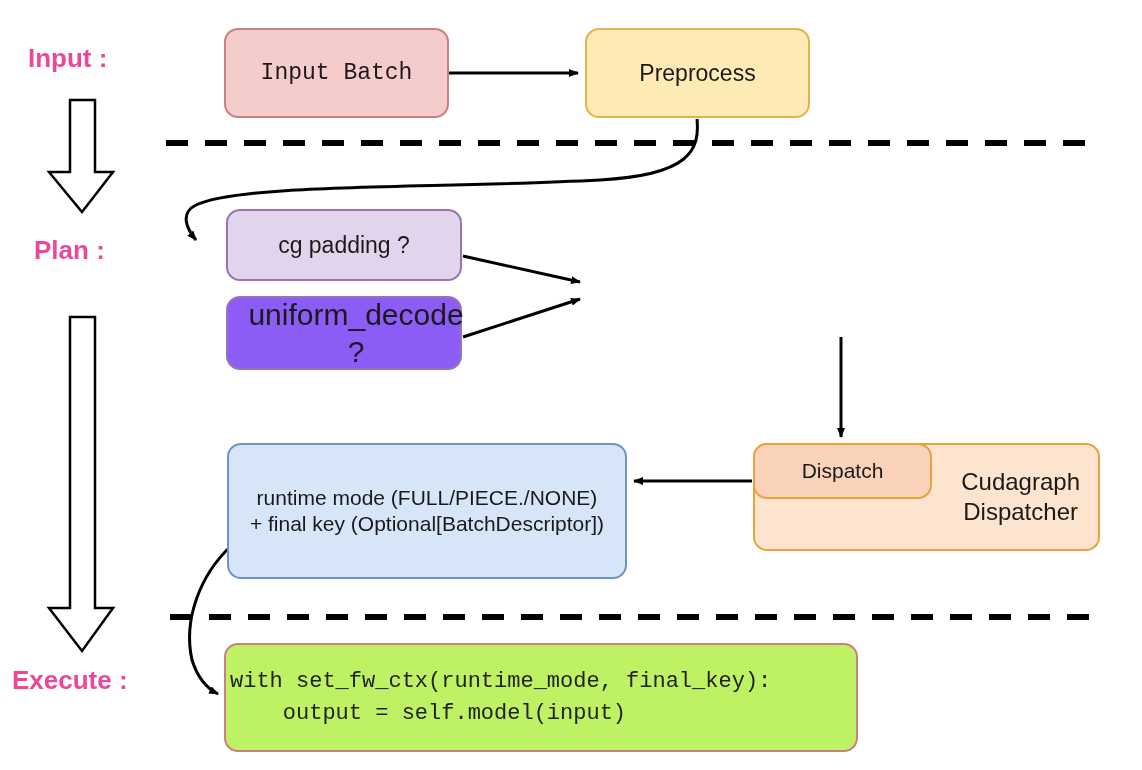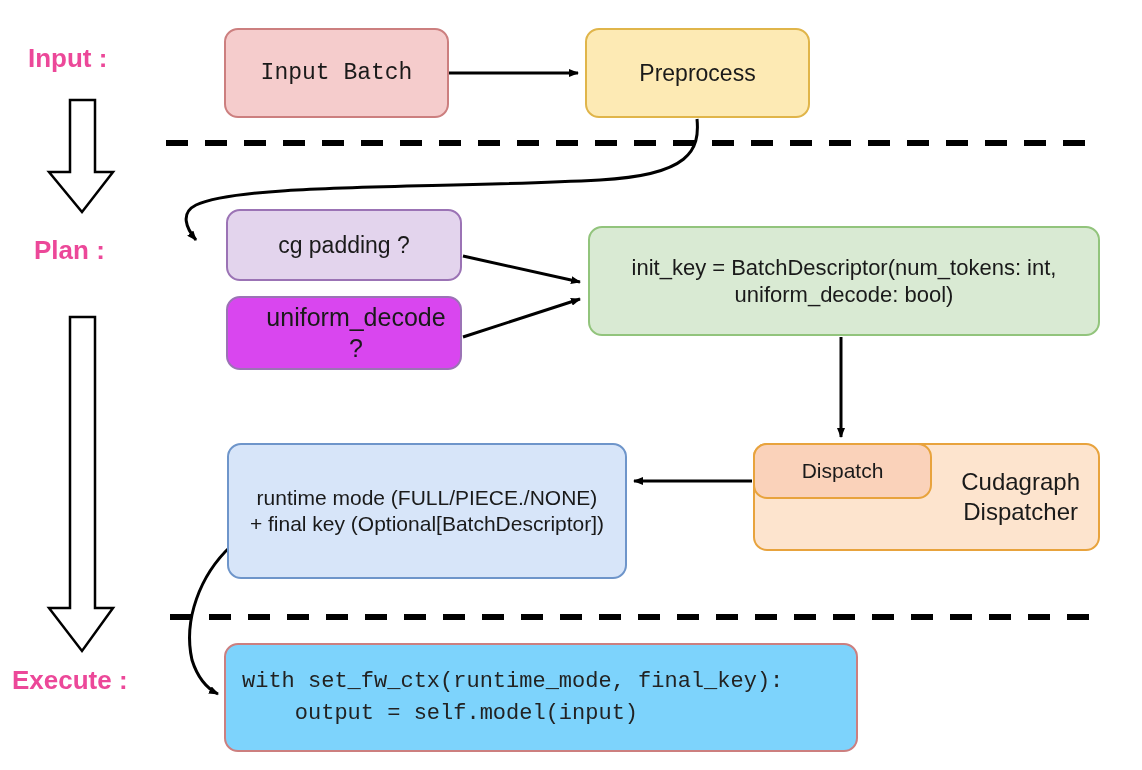--- a/index.html
+++ b/index.html
@@ -56,26 +56,26 @@
     font-size: 22px;
     text-align: left;
     line-height: 1.45;
     white-space: pre;
     color: #222222;
     padding-left: 4px;
   }
   .node-input-batch  { background:#f5cccc; border-color:#cc7f7f; font-size:23px; }
   .node-preprocess   { background:#fdeab4; border-color:#e0b54a; font-size:23px; }
   .node-cg-padding   { background:#e3d4ed; border-color:#9b73b5; font-size:23px; }
-  .node-uniform      { background:#d946ef; border-color:#9b73b5; font-size:25px;padding-left:24px; }
+  .node-uniform      { background:#8b5cf6; border-color:#9b73b5; font-size:30px;padding-left:24px; }
   .node-initkey      { background:#d9ead3; border-color:#92c47c; font-size:22px; }
   .node-dispatcher   { background:#fde4ce; border-color:#e8a33d; font-size:24px; }
   .node-dispatch     { background:#fad2ba; border-color:#e8a33d; font-size:21px; }
   .node-runtime      { background:#d7e5f9; border-color:#6e95ca; font-size:21px; }
-  .node-exec         { background:#7dd3fc; border-color:#cc7f7f;padding-left:12px; }
+  .node-exec         { background:#bef264; border-color:#cc7f7f; }
   .dispatcher-label {
     position: absolute;
     right: 18px;
     top: 50%;
     transform: translateY(-50%);
     text-align: center;
     white-space: pre-line;
     line-height: 1.25;
     font-size: 24px;
     color: #1a1a1a;
@@ -128,24 +128,20 @@
   </div>
 
   <div class="node node-cg-padding" style="left:226px; top:209px; width:236px; height:72px;">
     <span class="node-text">cg padding ?</span>
   </div>
 
   <div class="node node-uniform" style="left:226px; top:296px; width:236px; height:74px;">
     <span class="node-text">uniform_decode ?</span>
   </div>
 
-  <div class="node node-initkey" style="left:588px; top:226px; width:512px; height:110px;">
-    <span class="node-text">init_key = BatchDescriptor(num_tokens: int,
-uniform_decode: bool)</span>
-  </div>
 
   <div class="node node-dispatcher" style="left:753px; top:443px; width:347px; height:108px; justify-content:flex-end;">
     <span class="dispatcher-label">Cudagraph
 Dispatcher</span>
   </div>
 
   <div class="node node-dispatch" style="left:753px; top:443px; width:179px; height:56px;">
     <span class="node-text">Dispatch</span>
   </div>
 

